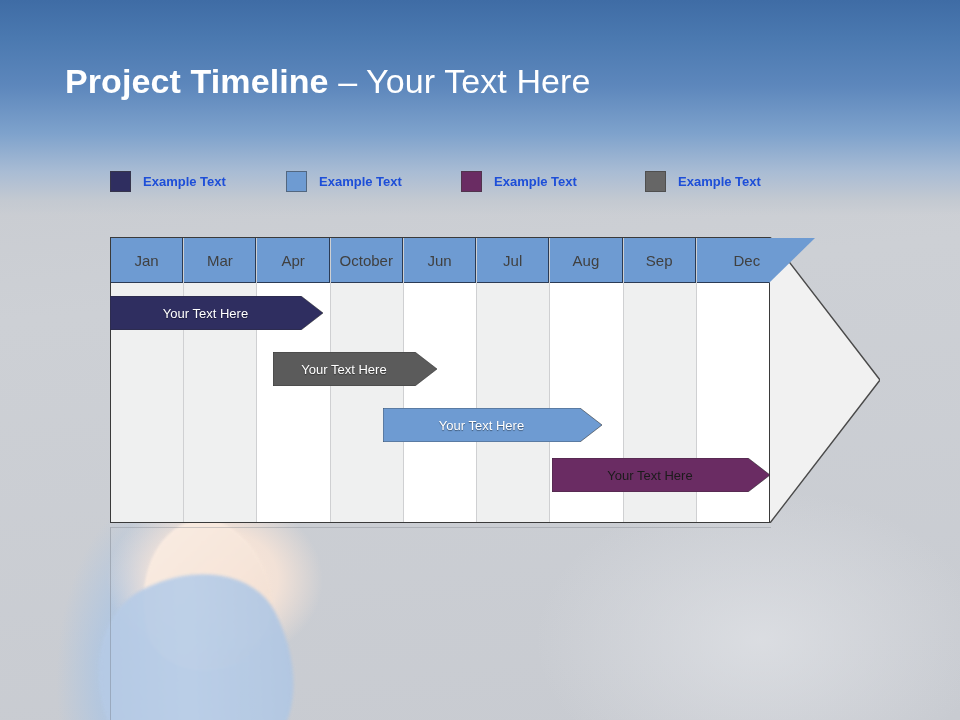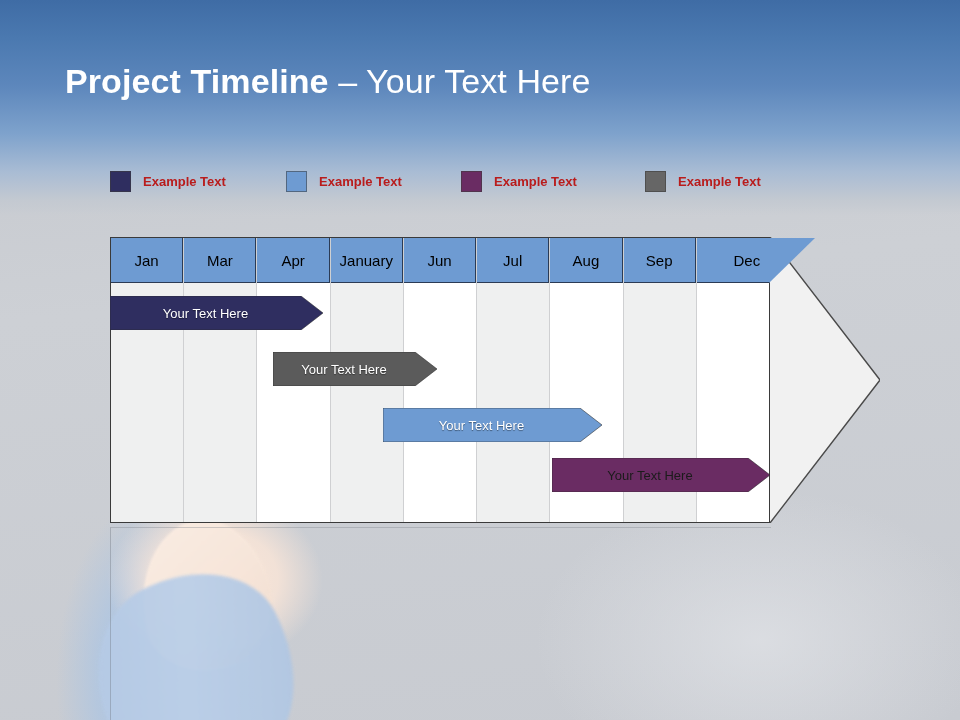--- a/index.html
+++ b/index.html
@@ -108,21 +108,21 @@
   .legend-swatch {
     width: 21px; height: 21px;
     border: 1px solid rgba(60,60,60,0.55);
     box-sizing: border-box;
     flex: 0 0 auto;
   }
   .legend-label {
     margin-left: 12px;
     font-size: 13px;
     font-weight: bold;
-    color: #b91c1c;
+    color: #1d4ed8;
     white-space: nowrap;
   }
 
   
   #arrow-body {
     position: absolute;
     left: 110px; top: 237px;
     width: 770px; height: 286px;
   }
   #arrow-shape {
@@ -149,21 +149,21 @@
   }
   .col:last-child { border-right: none; }
   .col.odd  { background: #eff0f0; }
   .col.even { background: #ffffff; }
   .col-head {
     height: 45px;
     background: #6e9bd2;
     border-right: 1px solid #2b3b55;
     border-bottom: 1px solid #2b3b55;
     box-sizing: border-box;
-    color: #000000;
+    color: #404040;
     font-size: 15px;
     display: flex;
     align-items: center;
     justify-content: center;
   }
   .col:last-child .col-head { border-right: none; padding-left: 28px; }
 
   
   #head-ext {
     position: absolute;
@@ -254,21 +254,21 @@
       <div class="col odd">
         <div class="col-head">Jan</div>
       </div>
       <div class="col odd">
         <div class="col-head">Mar</div>
       </div>
       <div class="col even">
         <div class="col-head">Apr</div>
       </div>
       <div class="col odd">
-        <div class="col-head">January</div>
+        <div class="col-head">October</div>
       </div>
       <div class="col even">
         <div class="col-head">Jun</div>
       </div>
       <div class="col odd">
         <div class="col-head">Jul</div>
       </div>
       <div class="col even">
         <div class="col-head">Aug</div>
       </div>

